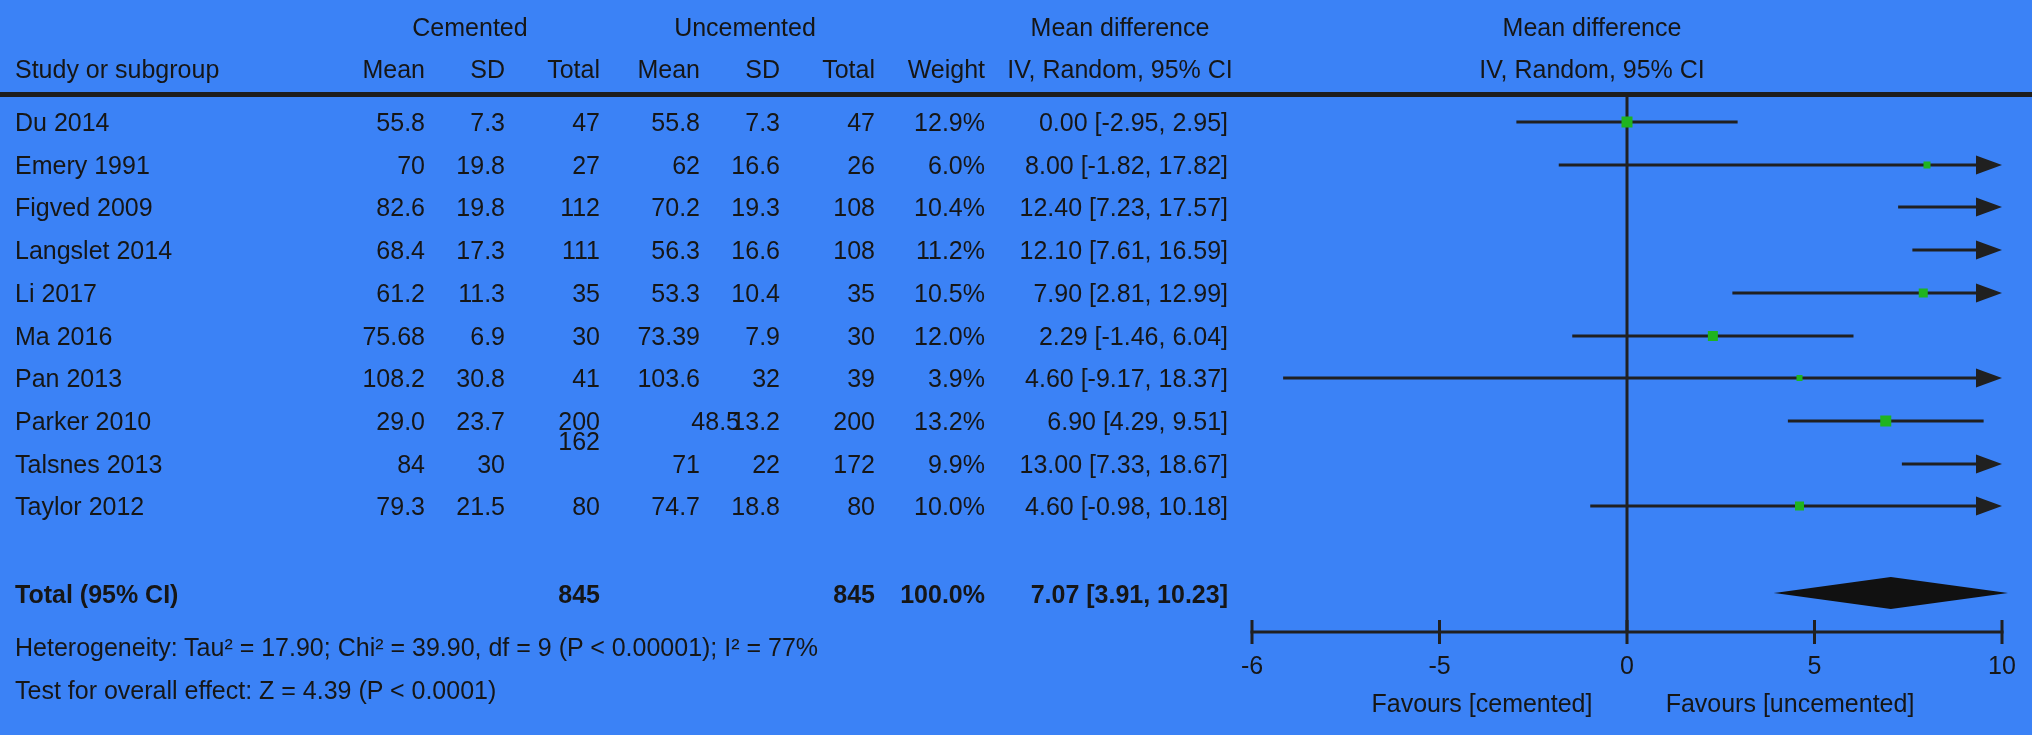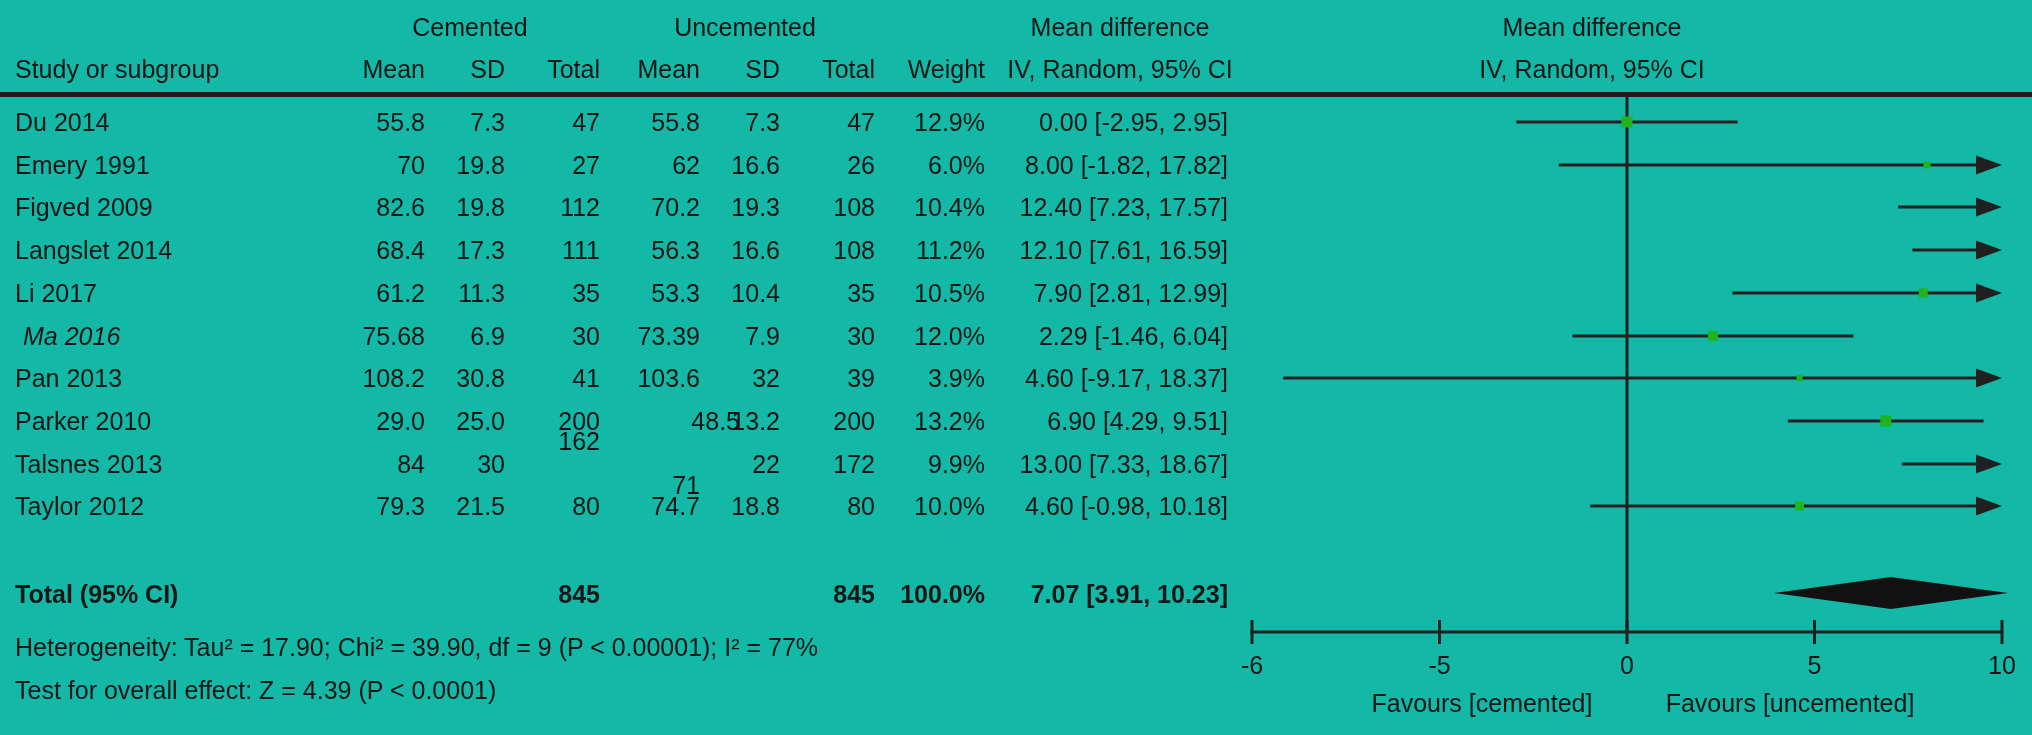--- a/index.html
+++ b/index.html
@@ -1,17 +1,17 @@
 <!DOCTYPE html>
 <html><head>
 <meta charset="utf-8">
 <style>
   html,body{margin:0;padding:0;background:#ffffff;}
   .canvas{
-    position:relative;width:2032px;height:735px;background:#14b8a6;
+    position:relative;width:2032px;height:735px;background:#3b82f6;
     font-family:"Liberation Sans","DejaVu Sans",sans-serif;
     font-size:25px;color:#161616;overflow:hidden;
   }
   .cell{position:absolute;height:34px;line-height:34px;white-space:nowrap;}
   .r{transform:translateX(-100%);}   
   .c{transform:translateX(-50%);}    
   .b{font-weight:bold;}
   .rule{position:absolute;left:0;top:92px;width:2032px;height:5px;background:#1d1d1d;}
   svg{position:absolute;left:0;top:0;}
 </style>
@@ -88,21 +88,21 @@
         <div class="cell r" style="left: 425px; top: 276px;">61.2</div>
         <div class="cell r" style="left: 505px; top: 276px;">11.3</div>
         <div class="cell r" style="left: 600px; top: 276px;">35</div>
         <div class="cell r" style="left: 700px; top: 276px;">53.3</div>
         <div class="cell r" style="left: 780px; top: 276px;">10.4</div>
         <div class="cell r" style="left: 875px; top: 276px;">35</div>
         <div class="cell r" style="left: 985px; top: 276px;">10.5%</div>
         <div class="cell r" style="left: 1228px; top: 276px;">7.90 [2.81, 12.99]</div>
       </div>
       <div>
-        <div class="cell" style="left: 23px; top: 319px; font-style: italic;">Ma 2016</div>
+        <div class="cell" style="left: 15px; top: 319px;">Ma 2016</div>
         <div class="cell r" style="left: 425px; top: 319px;">75.68</div>
         <div class="cell r" style="left: 505px; top: 319px;">6.9</div>
         <div class="cell r" style="left: 600px; top: 319px;">30</div>
         <div class="cell r" style="left: 700px; top: 319px;">73.39</div>
         <div class="cell r" style="left: 780px; top: 319px;">7.9</div>
         <div class="cell r" style="left: 875px; top: 319px;">30</div>
         <div class="cell r" style="left: 985px; top: 319px;">12.0%</div>
         <div class="cell r" style="left: 1228px; top: 319px;">2.29 [-1.46, 6.04]</div>
       </div>
       <div>
@@ -112,34 +112,34 @@
         <div class="cell r" style="left: 600px; top: 361px;">41</div>
         <div class="cell r" style="left: 700px; top: 361px;">103.6</div>
         <div class="cell r" style="left: 780px; top: 361px;">32</div>
         <div class="cell r" style="left: 875px; top: 361px;">39</div>
         <div class="cell r" style="left: 985px; top: 361px;">3.9%</div>
         <div class="cell r" style="left: 1228px; top: 361px;">4.60 [-9.17, 18.37]</div>
       </div>
       <div>
         <div class="cell" style="left: 15px; top: 404px;">Parker 2010</div>
         <div class="cell r" style="left: 425px; top: 404px;">29.0</div>
-        <div class="cell r" style="left: 505px; top: 404px;">25.0</div>
+        <div class="cell r" style="left: 505px; top: 404px;">23.7</div>
         <div class="cell r" style="left: 600px; top: 404px;">200</div>
         <div class="cell r" style="left: 740px; top: 404px;">48.5</div>
         <div class="cell r" style="left: 780px; top: 404px;">13.2</div>
         <div class="cell r" style="left: 875px; top: 404px;">200</div>
         <div class="cell r" style="left: 985px; top: 404px;">13.2%</div>
         <div class="cell r" style="left: 1228px; top: 404px;">6.90 [4.29, 9.51]</div>
       </div>
       <div>
         <div class="cell" style="left: 15px; top: 447px;">Talsnes 2013</div>
         <div class="cell r" style="left: 425px; top: 447px;">84</div>
         <div class="cell r" style="left: 505px; top: 447px;">30</div>
         <div class="cell r" style="left: 600px; top: 424px;">162</div>
-        <div class="cell r" style="left: 700px; top: 447px; margin-top: 21px;">71</div>
+        <div class="cell r" style="left: 700px; top: 447px;">71</div>
         <div class="cell r" style="left: 780px; top: 447px;">22</div>
         <div class="cell r" style="left: 875px; top: 447px;">172</div>
         <div class="cell r" style="left: 985px; top: 447px;">9.9%</div>
         <div class="cell r" style="left: 1228px; top: 447px;">13.00 [7.33, 18.67]</div>
       </div>
       <div>
         <div class="cell" style="left: 15px; top: 489px;">Taylor 2012</div>
         <div class="cell r" style="left: 425px; top: 489px;">79.3</div>
         <div class="cell r" style="left: 505px; top: 489px;">21.5</div>
         <div class="cell r" style="left: 600px; top: 489px;">80</div>

